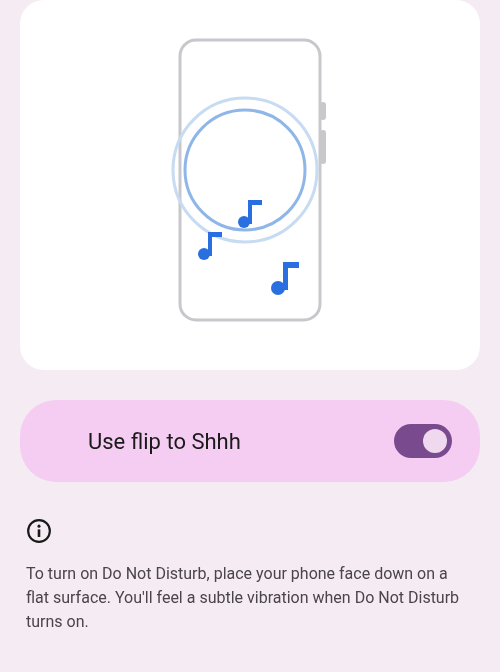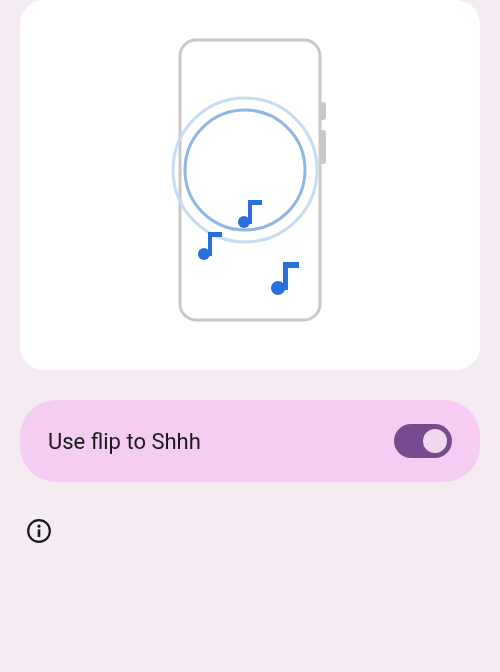--- a/index.html
+++ b/index.html
@@ -35,20 +35,21 @@
       margin-top: 30px;
       padding: 24px 28px;
       display: flex;
       align-items: center;
       justify-content: space-between;
     }
     .toggle-label {
       font-size: 22px;
       font-weight: 400;
       color: #1a1a1a;
+      margin-left: 40px;
     }
     .switch {
       position: relative;
       width: 58px;
       height: 34px;
       background: #7a4a8f;
       border-radius: 17px;
       cursor: pointer;
     }
     .switch-thumb {
@@ -119,13 +120,14 @@
 </div>
 
 <div class="info-section">
   <div class="info-icon-wrap">
     <svg class="info-icon" viewBox="0 0 24 24">
       <circle cx="12" cy="12" r="10" fill="none" stroke="#1a1a1a" stroke-width="2"></circle>
       <circle cx="12" cy="7.5" r="1.4" fill="#1a1a1a"></circle>
       <rect x="10.8" y="10.5" width="2.4" height="7" fill="#1a1a1a"></rect>
     </svg>
   </div>
+  <p class="info-text">To turn on Do Not Disturb, place your phone face down on a flat surface. You'll feel a subtle vibration when Do Not Disturb turns on.</p>
 </div>
 
 </body></html>

